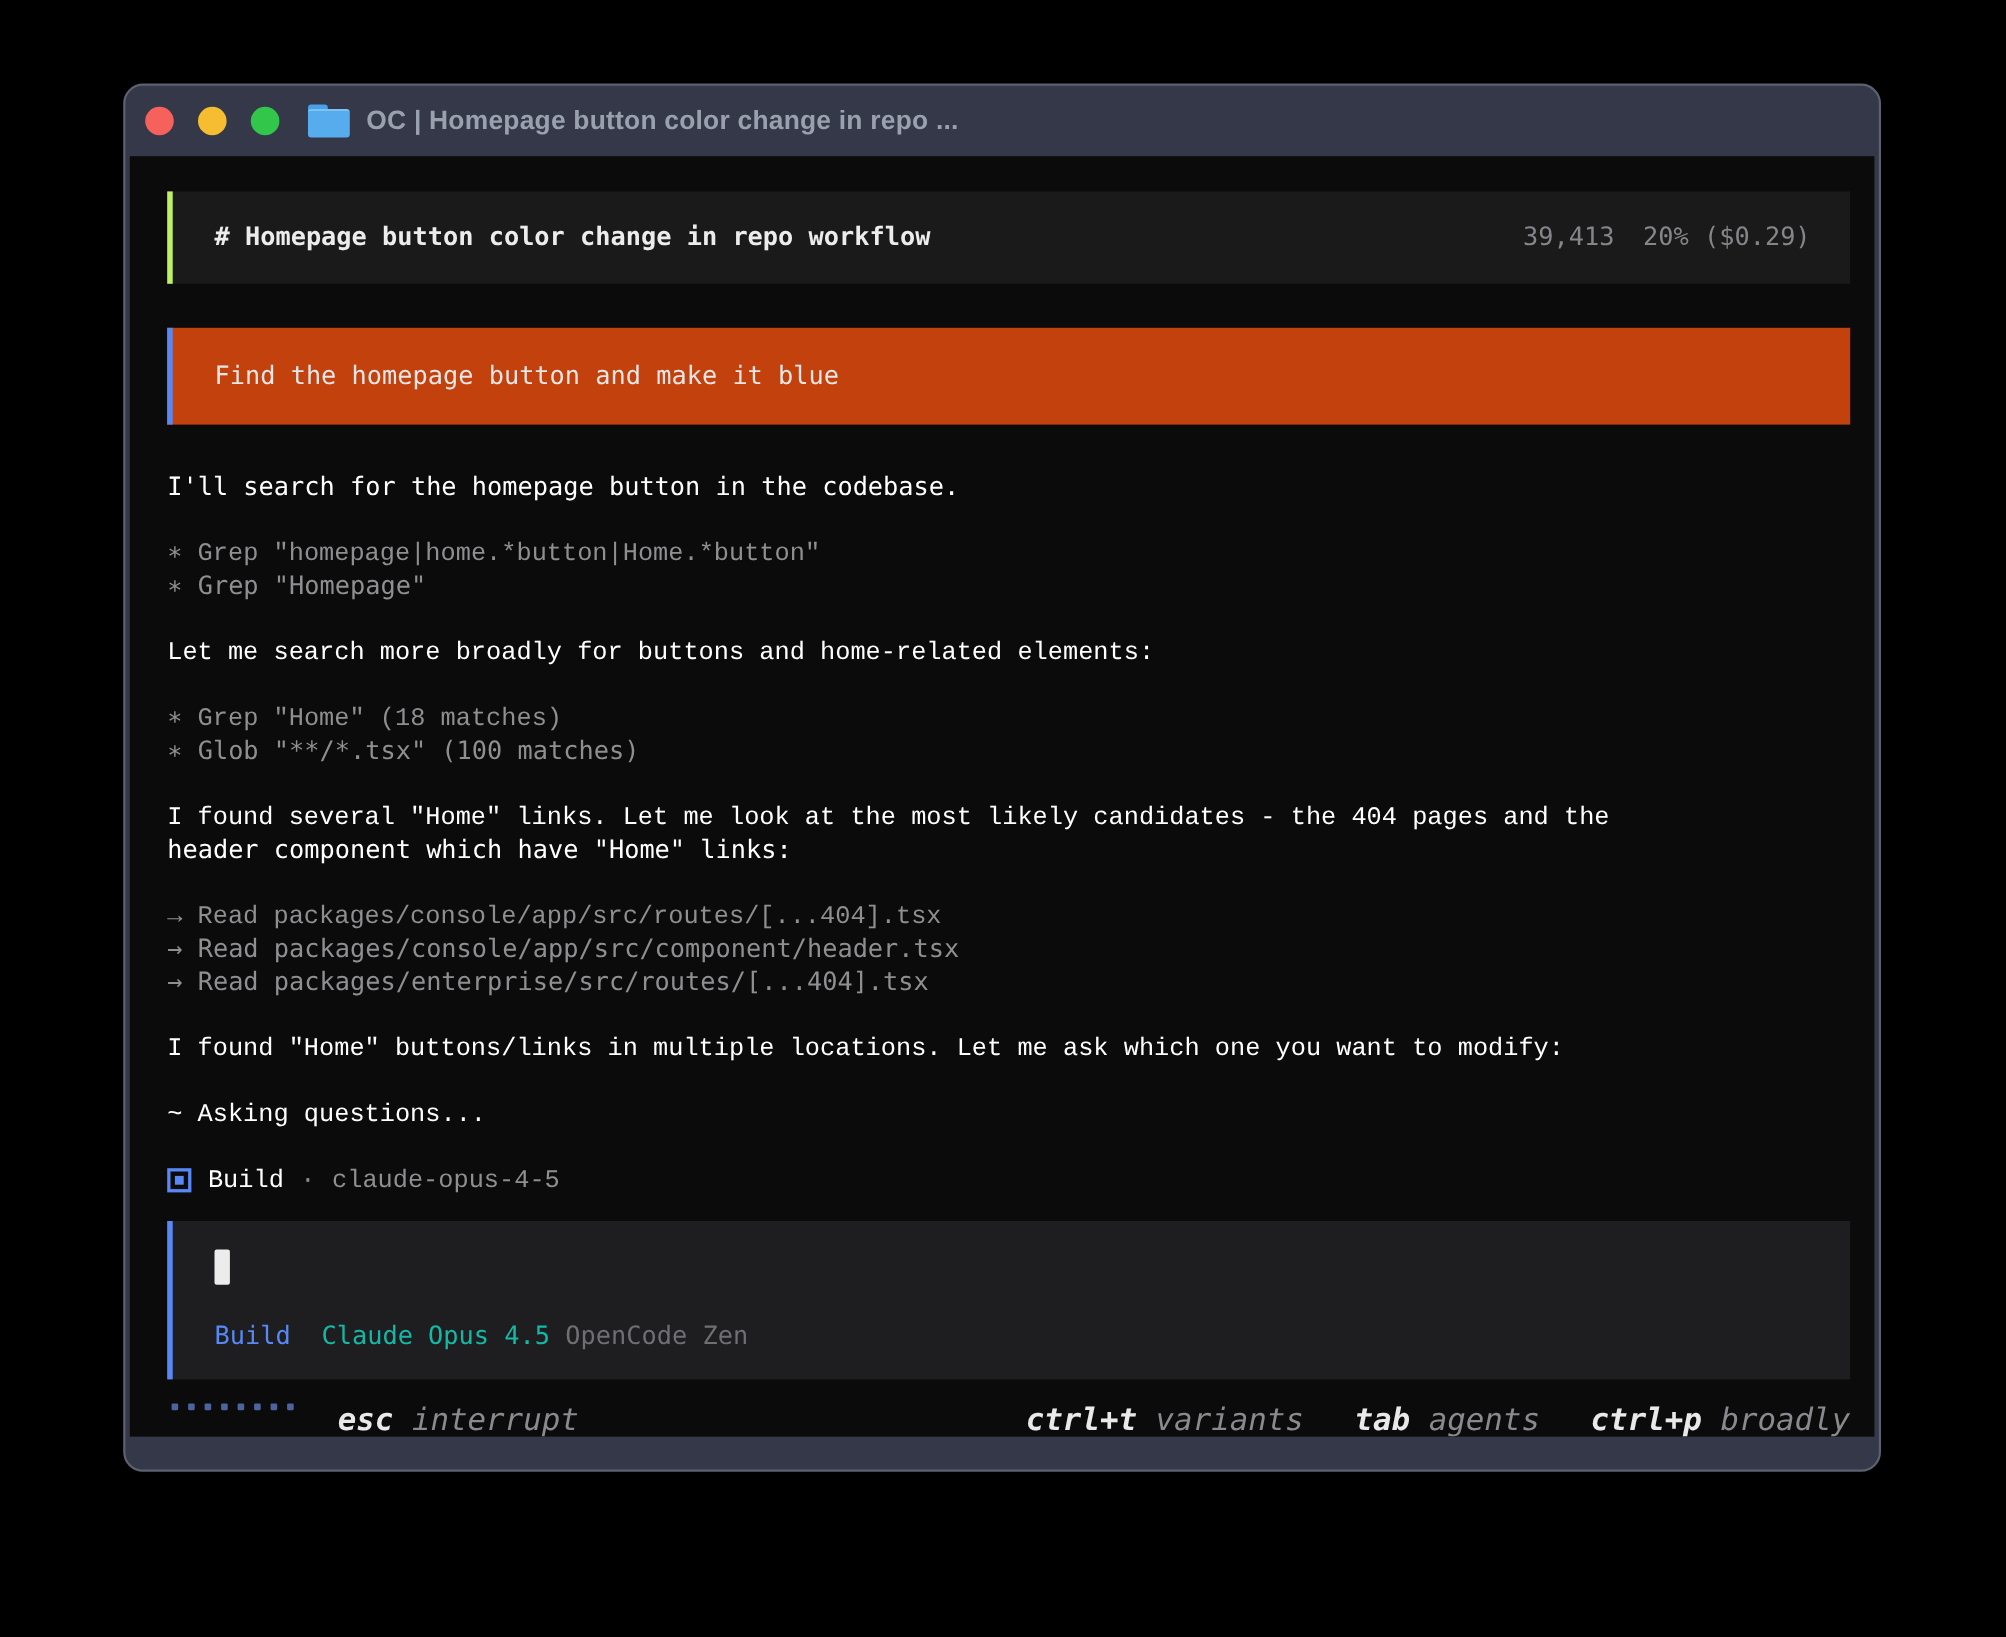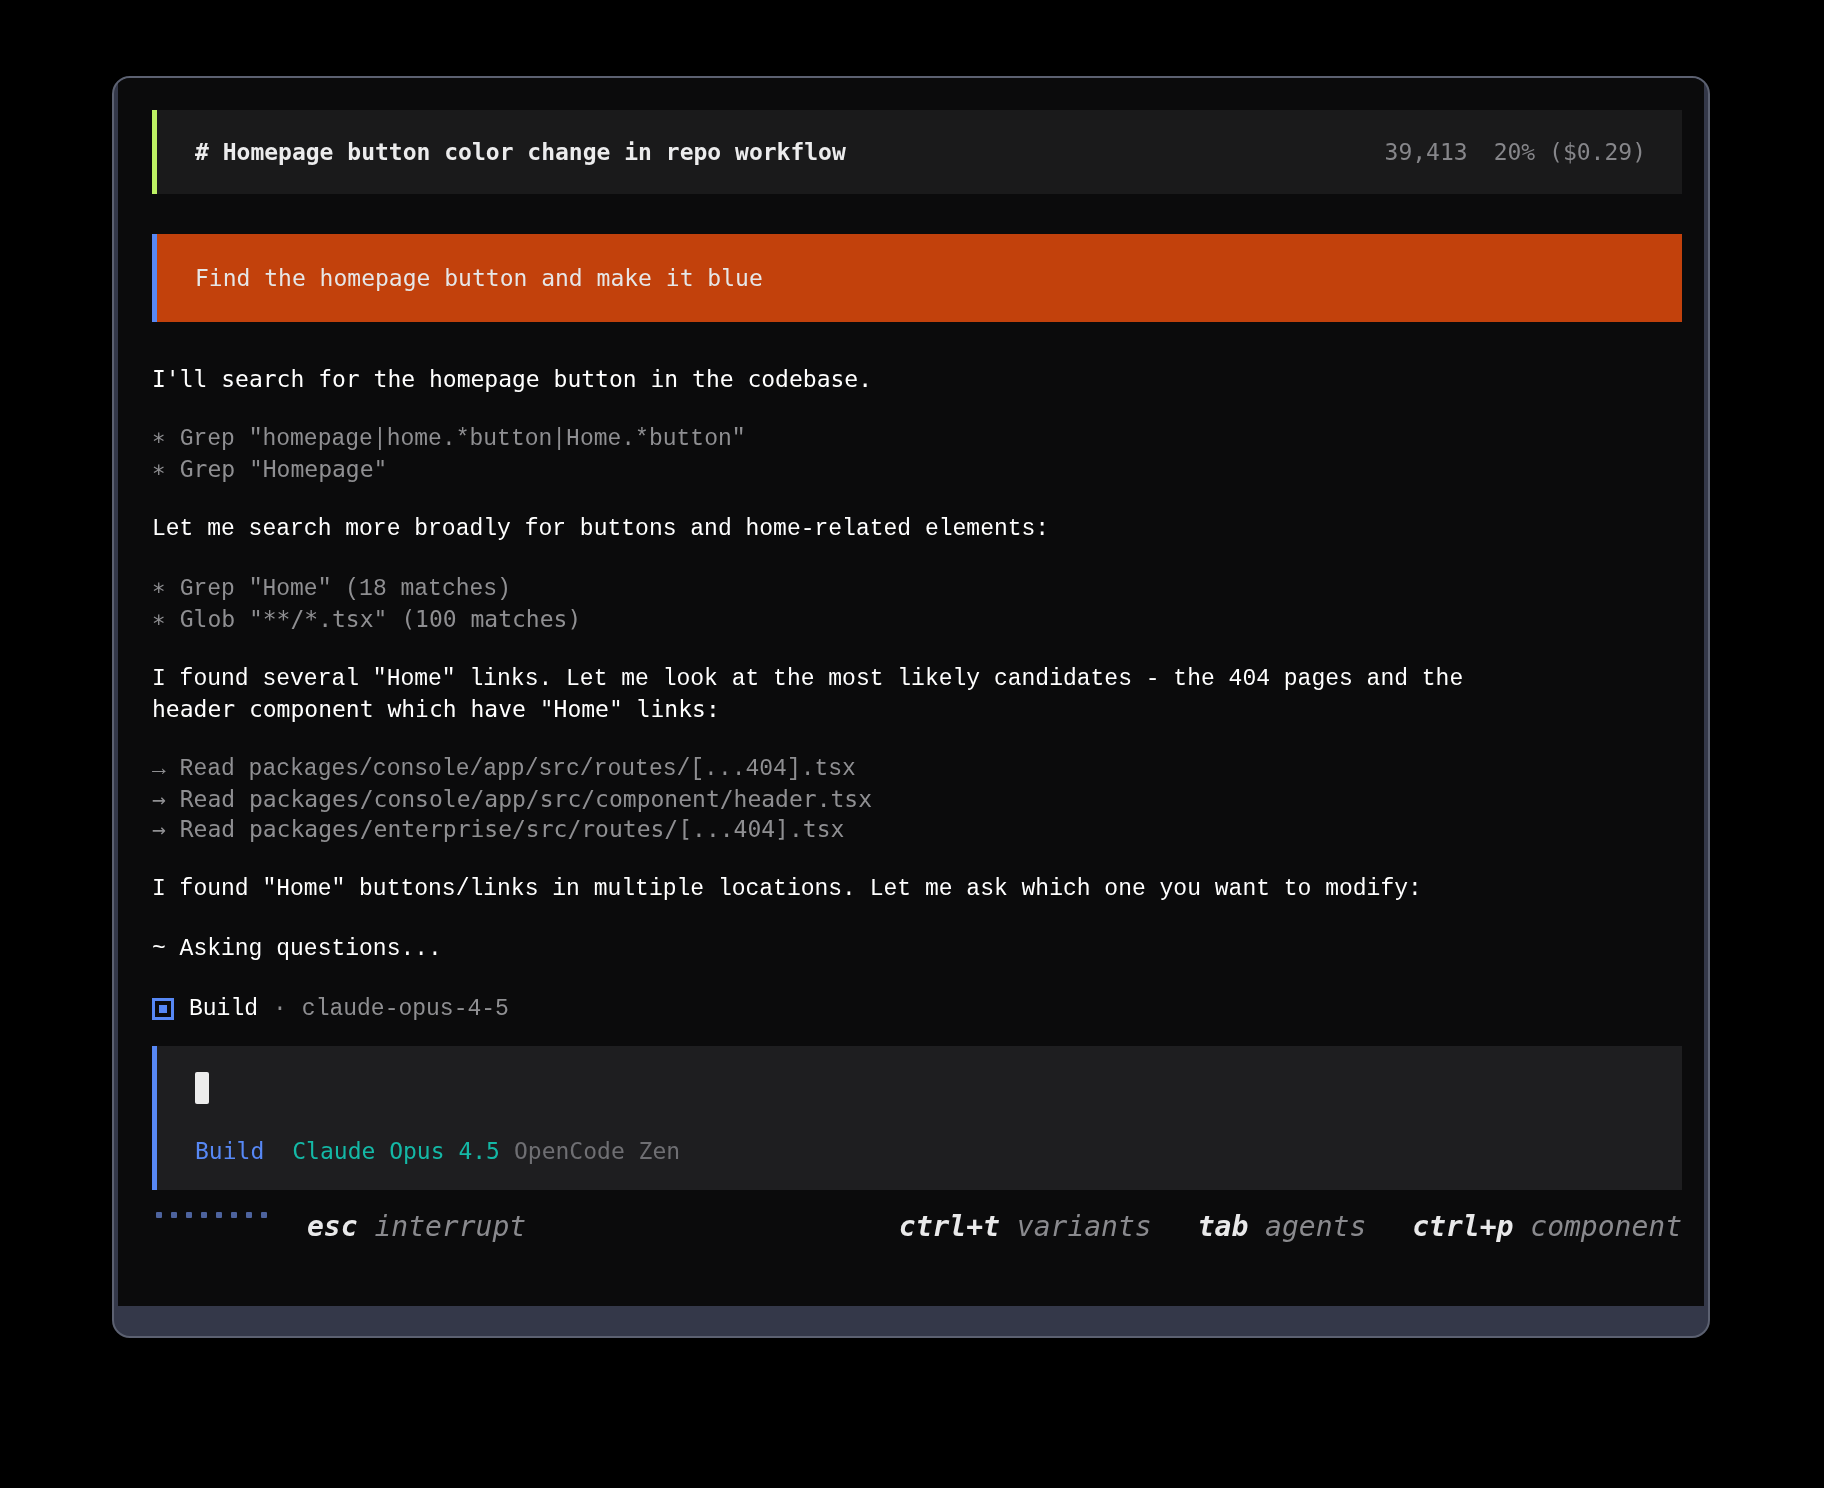--- a/index.html
+++ b/index.html
@@ -73,20 +73,32 @@
   .footer-right { margin-left:auto; display:flex; gap:46px; }
 
   .folder-back { position:absolute; left:0; top:0; width:18px; height:10px; background:#47a0e8; border-radius:3px 3px 0 0; }
   .folder-body { position:absolute; left:0; top:4px; width:38px; height:26px; background:#57ace f0; background:#57acee; border-radius:3px; border-top:2px solid #7cc3f4; }
 </style>
 </head>
 <body>
 
 <div class="window">
 
+  <div class="titlebar">
+    <div class="lights">
+      <span class="light" style="background: rgb(246, 97, 91);"></span>
+      <span class="light" style="background: rgb(246, 189, 48);"></span>
+      <span class="light" style="background: rgb(50, 199, 74);"></span>
+    </div>
+    <span class="folder-icon">
+      <span class="folder-back"></span>
+        <span class="folder-body"></span>
+    </span>
+    <span class="window-title">OC | Homepage button color change in repo ...</span>
+  </div>
 
   <div class="term">
 
     <div class="block session-header">
       <span class="session-title"># Homepage button color change in repo workflow</span>
       <span class="session-stats">
         <span>39,413</span>
         <span>20% ($0.29)</span>
       </span>
     </div>
@@ -135,18 +147,18 @@
           <span class="dot"></span>
         <span class="dot"></span>
           <span class="dot"></span>
           <span class="dot"></span>
           <span class="dot"></span>
       </span>
       <span class="hint"><span class="k">esc</span><span class="v"> </span><span class="v">interrupt</span></span>
       <span class="footer-right">
         <span class="hint"><span class="k">ctrl+t</span><span class="v"> </span><span class="v">variants</span></span>
         <span class="hint"><span class="k">tab</span><span class="v"> </span><span class="v">agents</span></span>
-        <span class="hint"><span class="k">ctrl+p</span><span class="v"> </span><span class="v">component</span></span>
+        <span class="hint"><span class="k">ctrl+p</span><span class="v"> </span><span class="v">broadly</span></span>
       </span>
     </div>
 
   </div>
 </div>
 
 </body></html>

